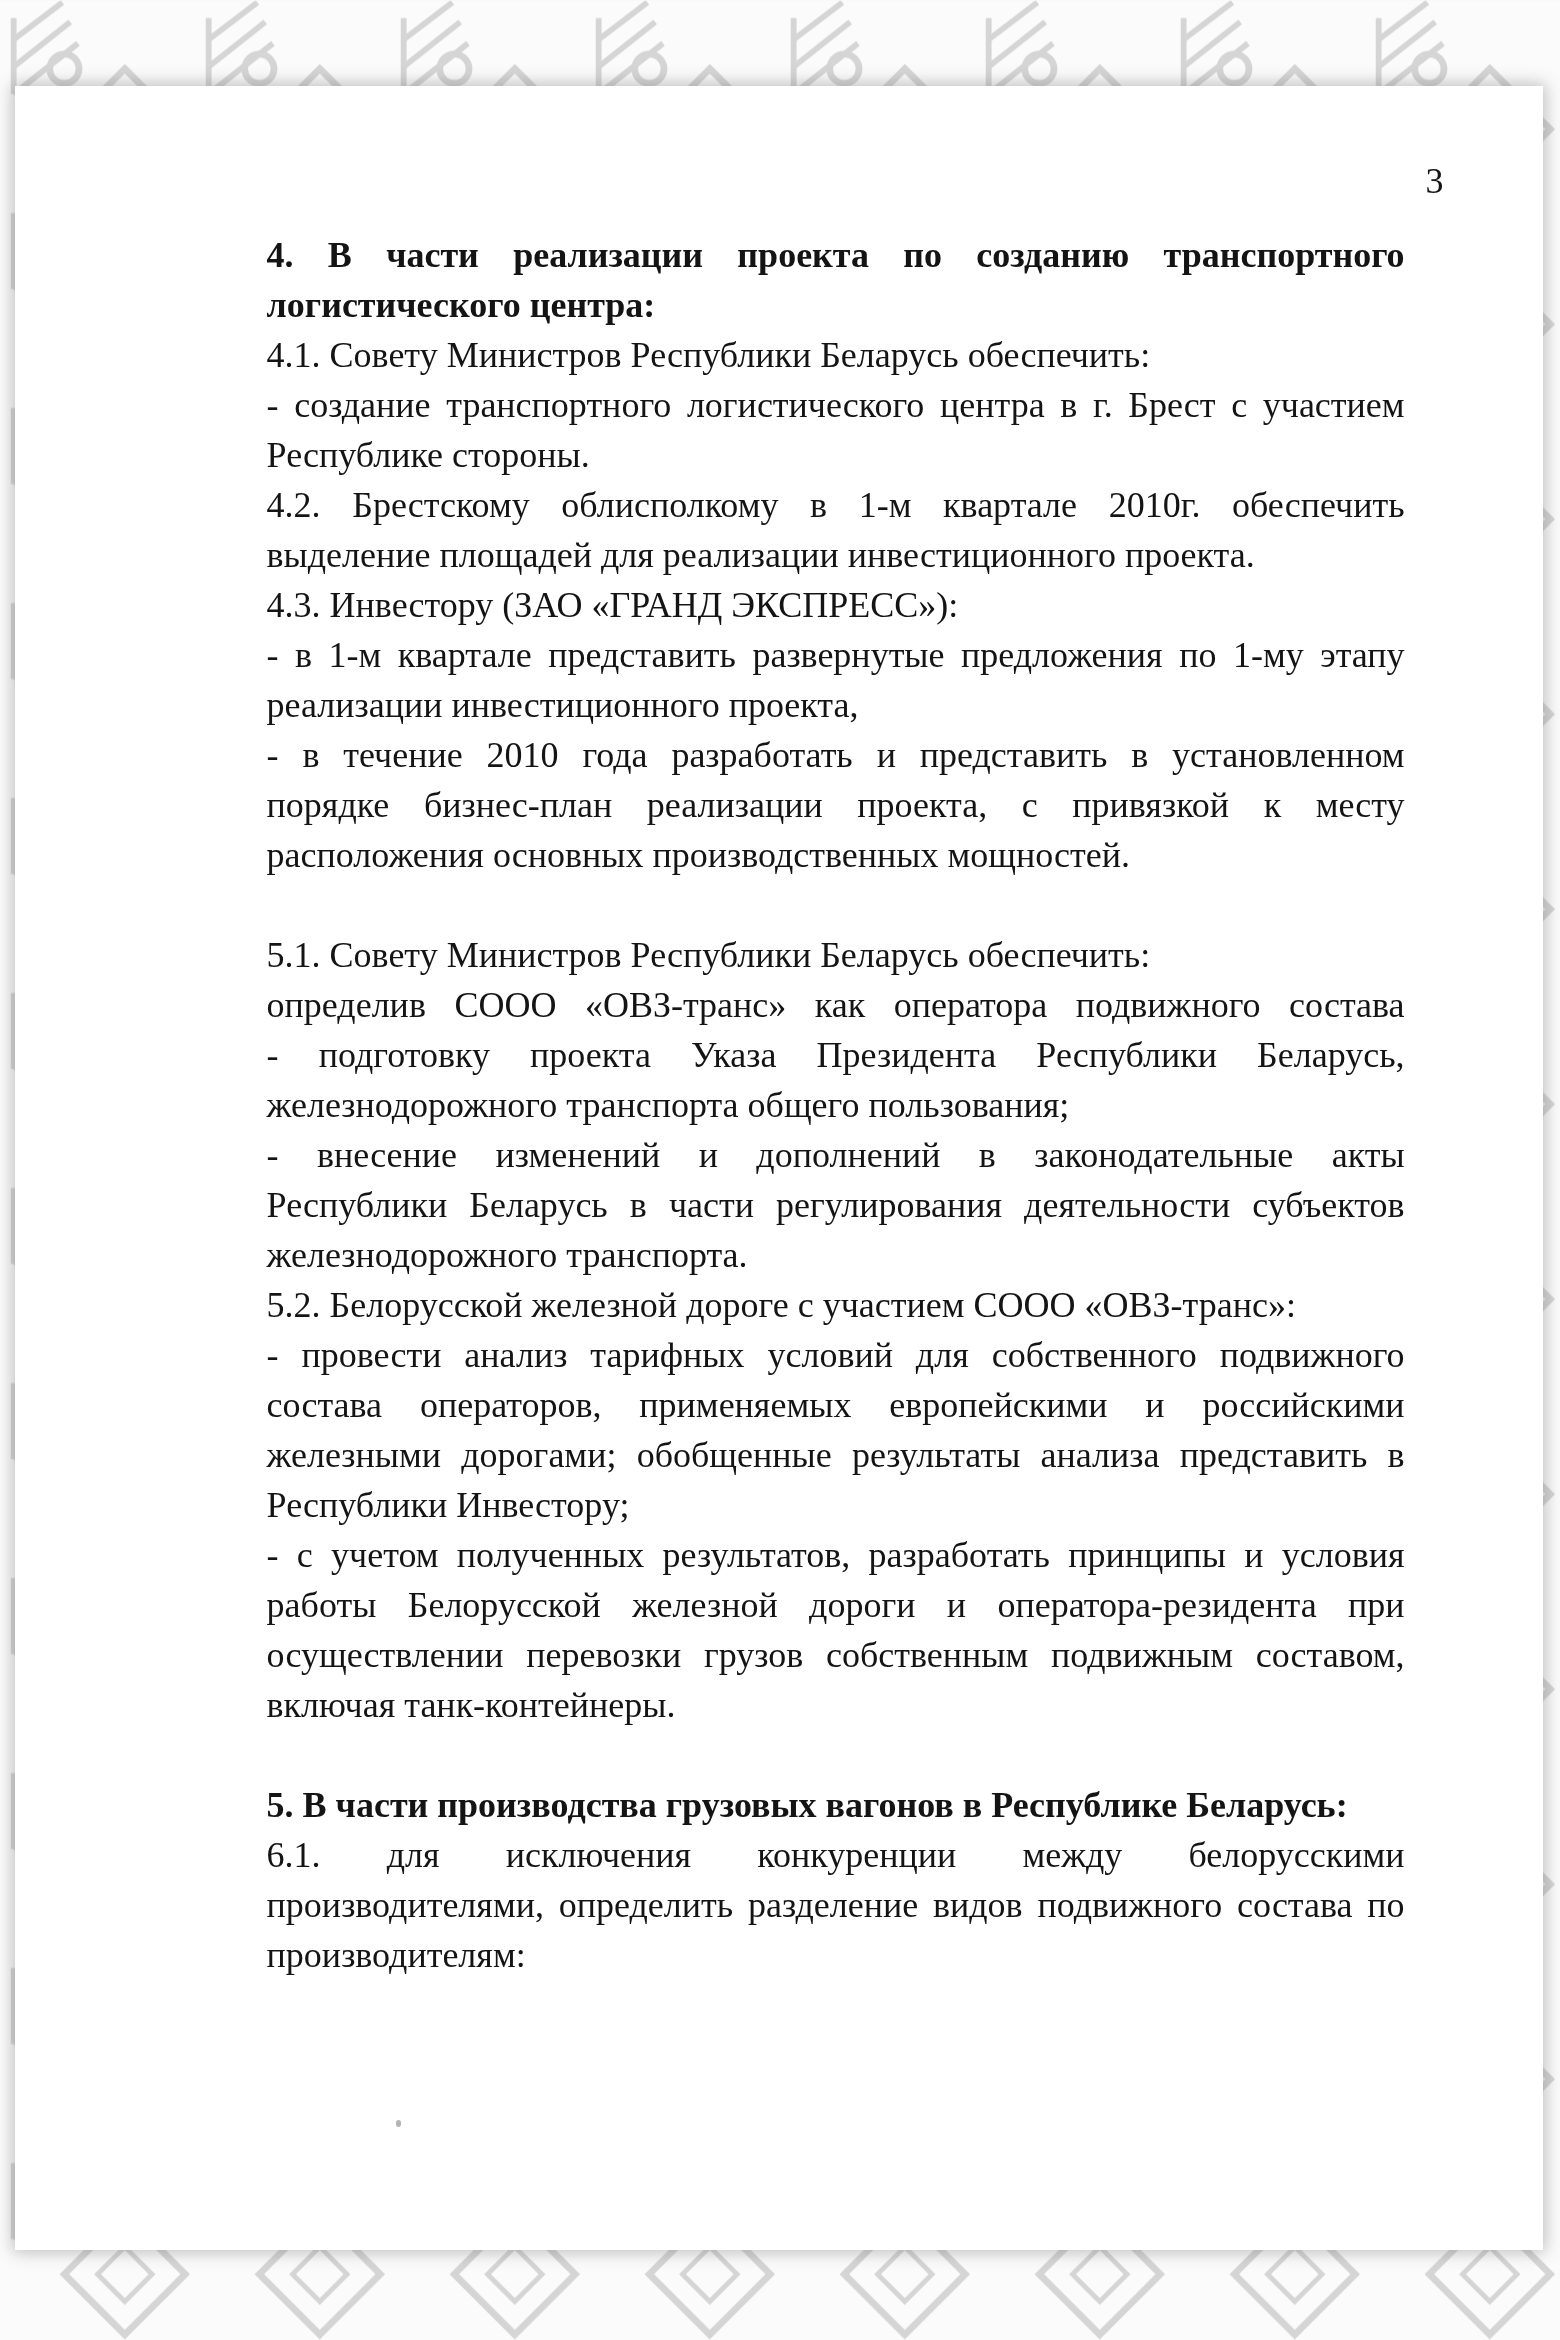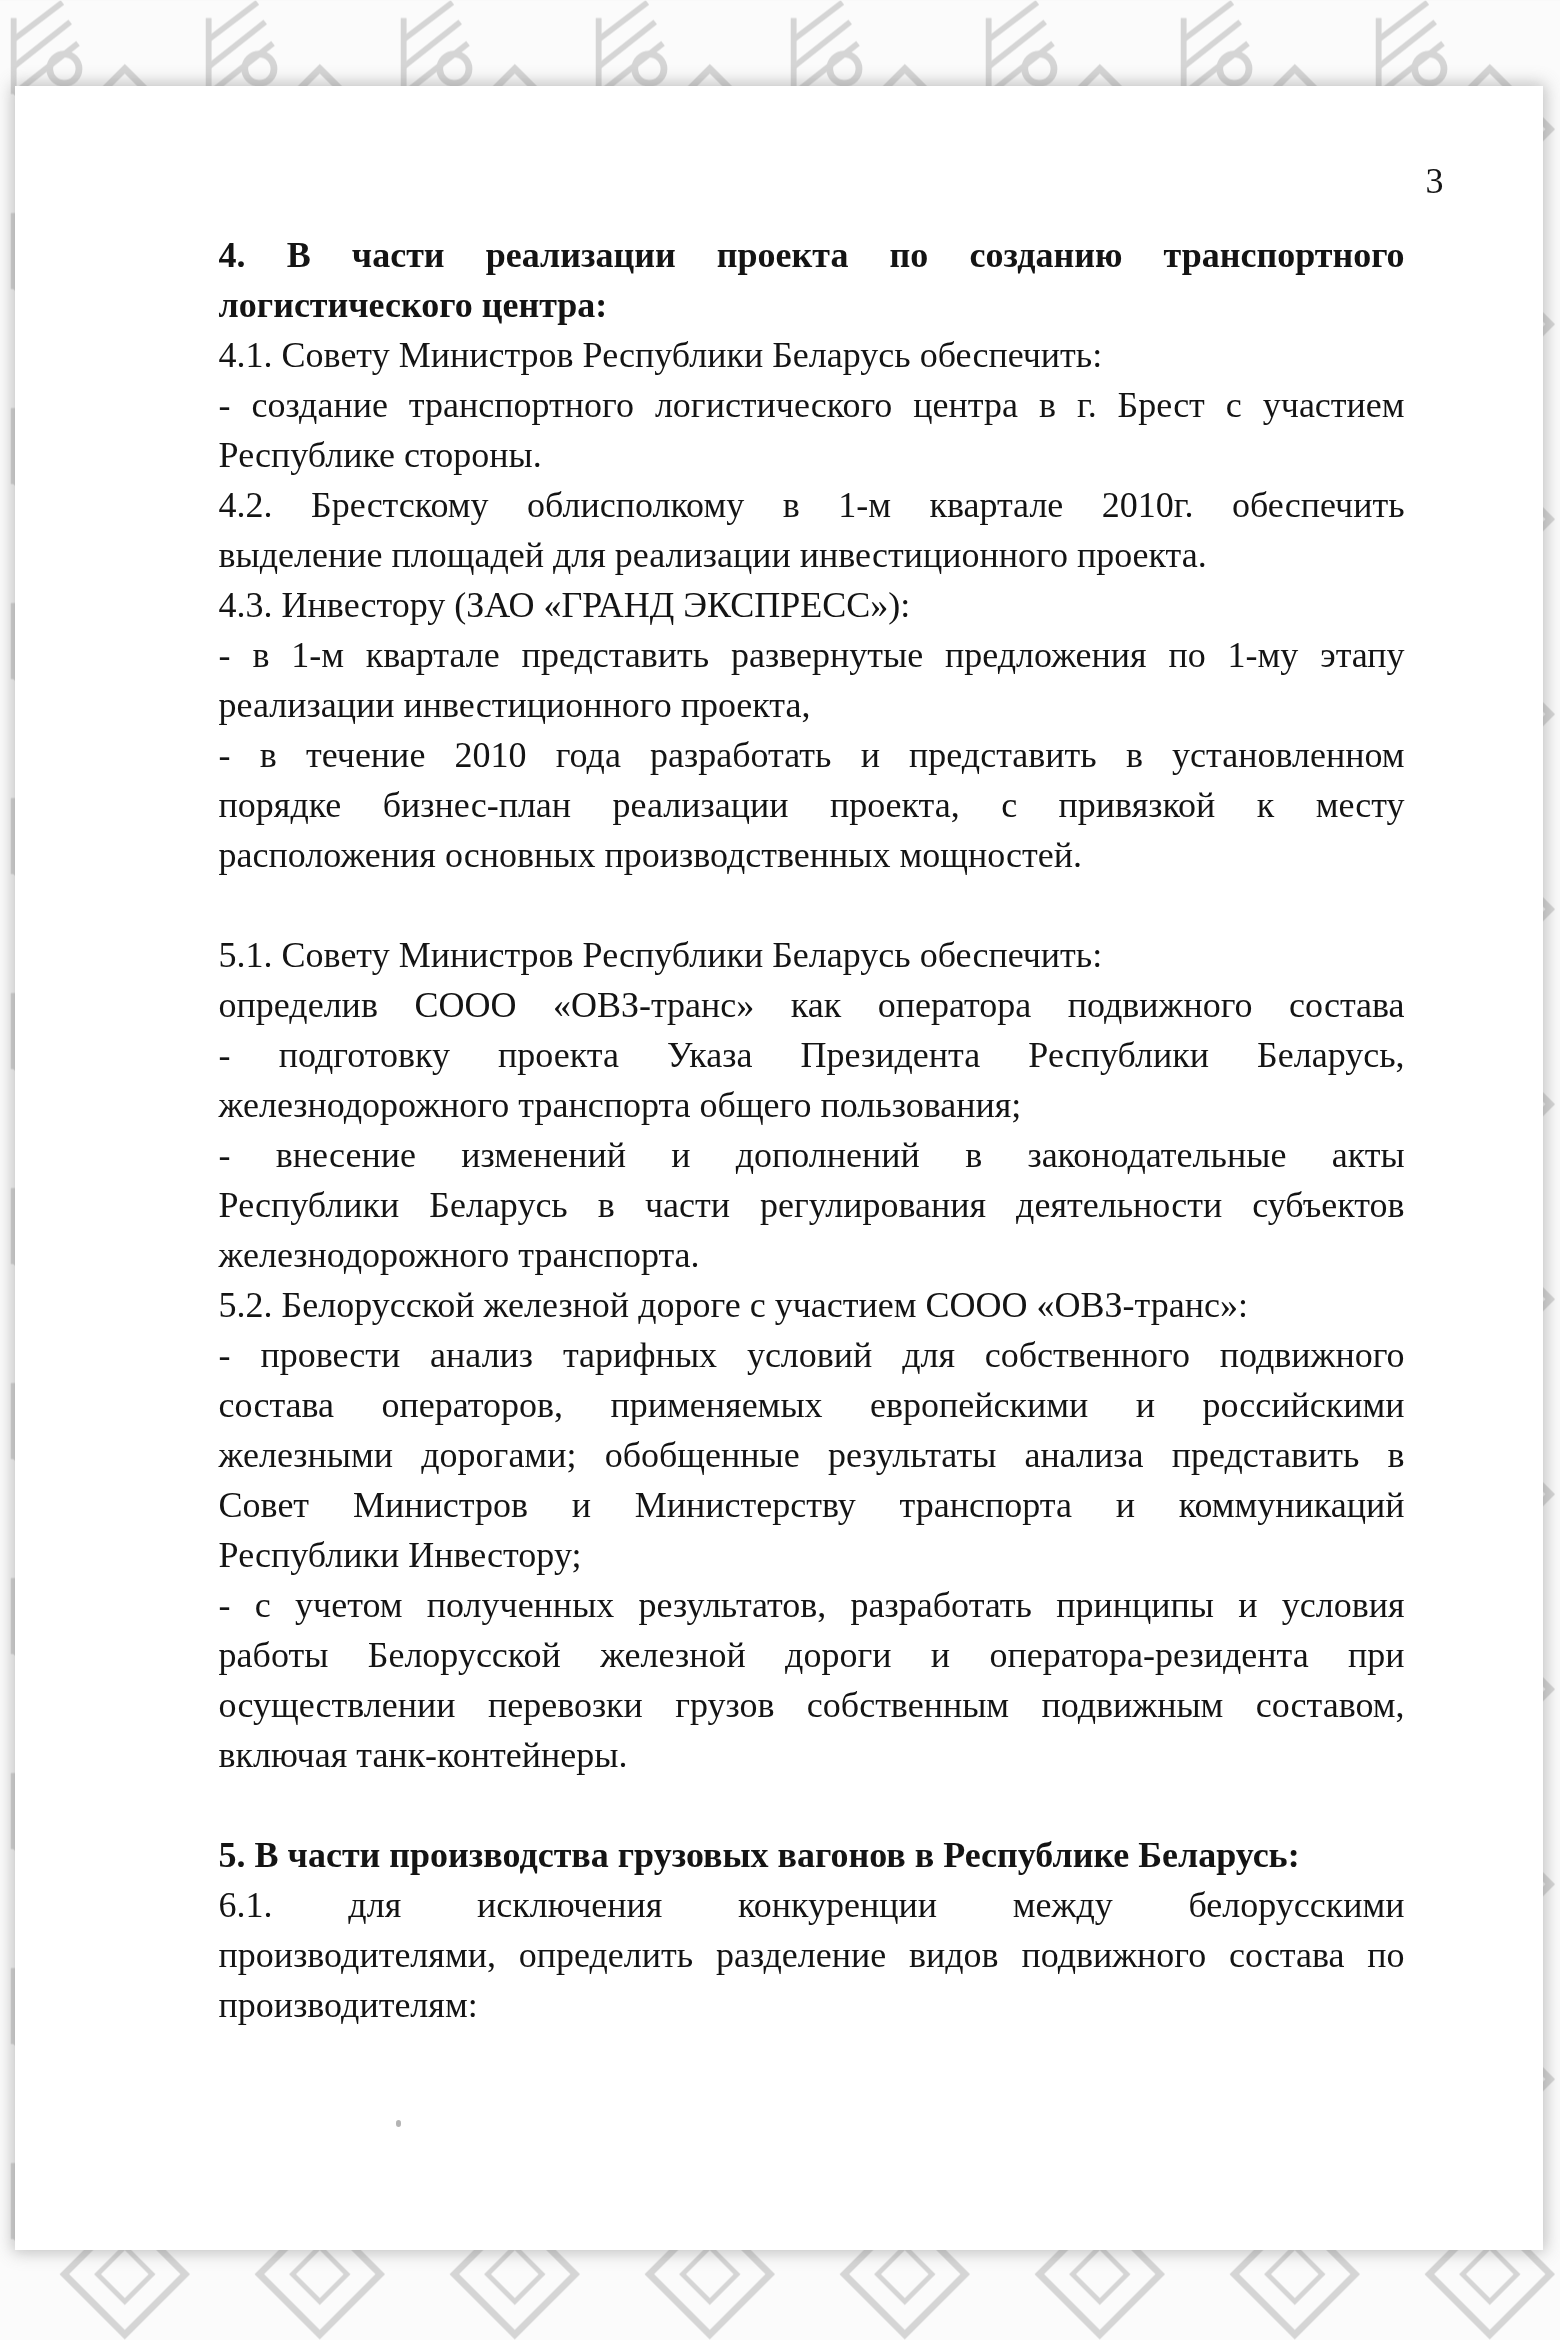--- a/index.html
+++ b/index.html
@@ -48,20 +48,21 @@
     line-height: 50px;
   }
 
   .para { margin: 0; }
   .para.heading { font-weight: bold; }
 
   .jline {
     text-align: justify;
     text-align-last: justify;
     min-height: 50px;
+    margin-left: 48px;
   }
   .jline.last { text-align-last: left; }
 
   .spacer { height: 50px; }
 
   .speck {
     position: absolute;
     left: 381px;
     top: 2034px;
     width: 5.9px;
@@ -138,21 +139,20 @@
           <div class="jline">Республики Беларусь в части регулирования деятельности субъектов</div>
           <div class="jline last">железнодорожного транспорта.</div>
         </div>
         <div class="para body">
           <div class="jline last">5.2. Белорусской железной дороге с участием СООО «ОВЗ-транс»:</div>
         </div>
         <div class="para body">
           <div class="jline">- провести анализ тарифных условий для собственного подвижного</div>
           <div class="jline">состава операторов, применяемых европейскими и российскими</div>
           <div class="jline">железными дорогами; обобщенные результаты анализа представить в</div>
-          <div class="jline">Совет Министров и Министерству транспорта и коммуникаций</div>
           <div class="jline last">Республики Инвестору;</div>
         </div>
         <div class="para body">
           <div class="jline">- с учетом полученных результатов, разработать принципы и условия</div>
           <div class="jline">работы Белорусской железной дороги и оператора-резидента при</div>
           <div class="jline">осуществлении перевозки грузов собственным подвижным составом,</div>
           <div class="jline last">включая танк-контейнеры.</div>
         </div>
         <div class="spacer"></div>
         <div class="para heading">

